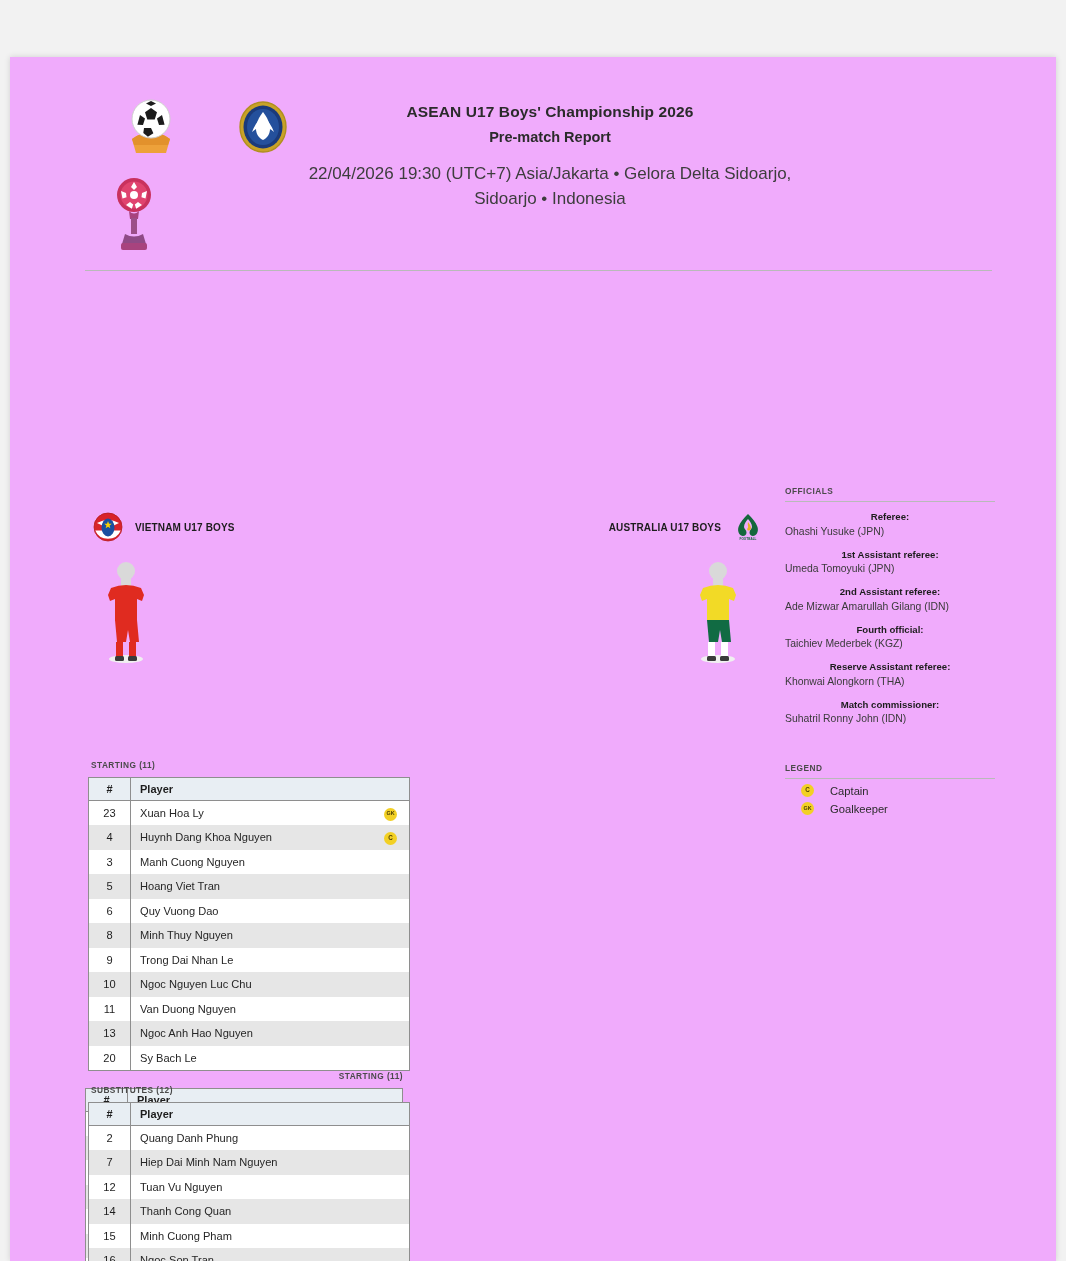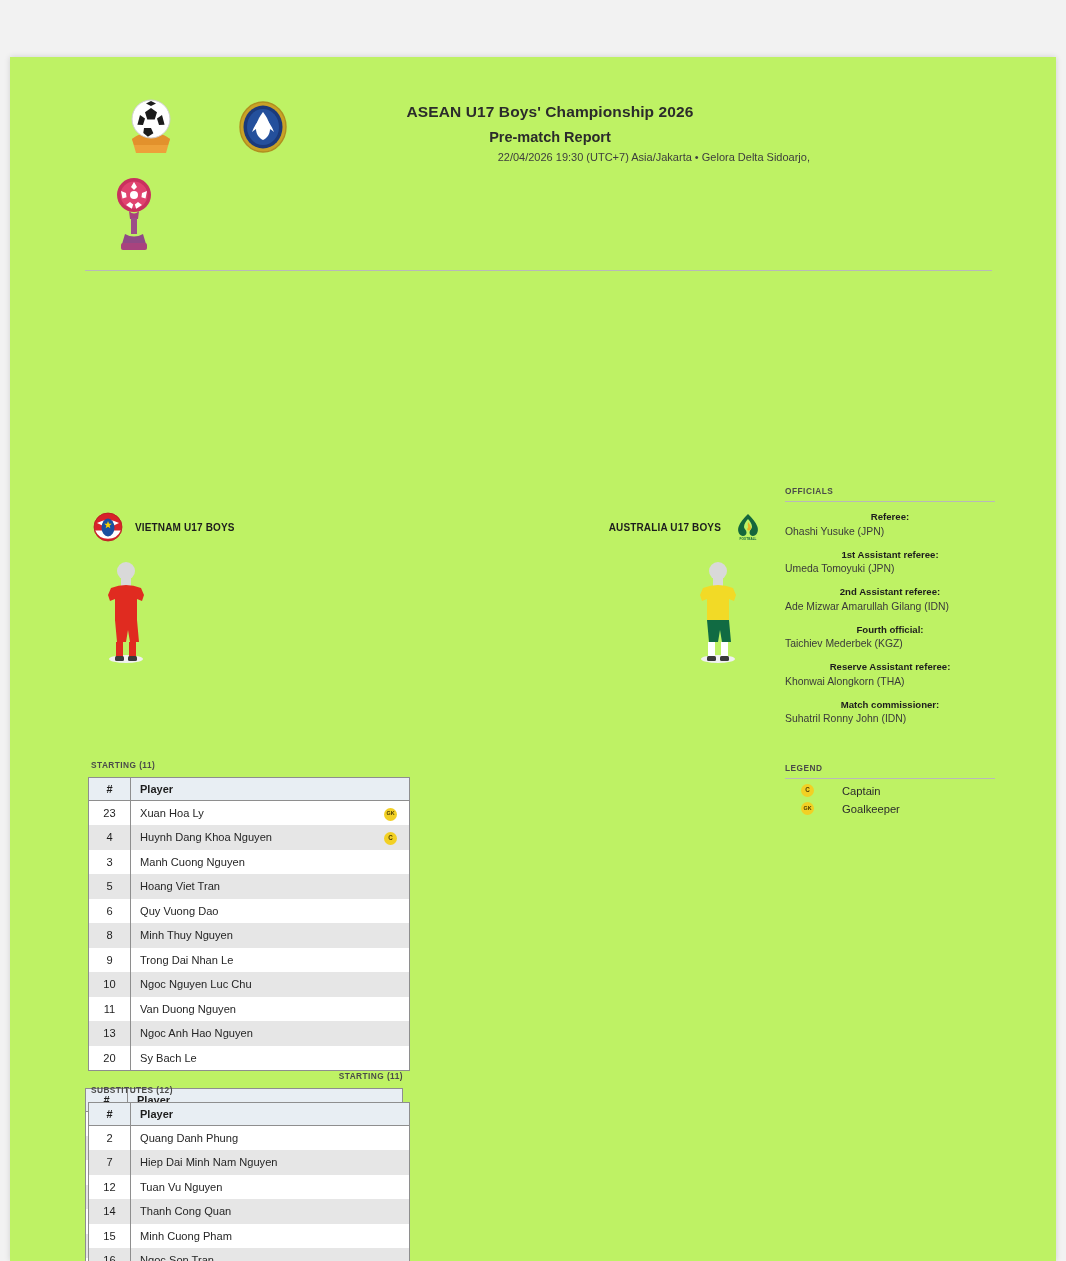--- a/index.html
+++ b/index.html
@@ -8,21 +8,21 @@
     background: #f2f2f2;
     font-family: "Liberation Sans", sans-serif;
     -webkit-font-smoothing: antialiased;
   }
   body { width: 1066px; height: 1261px; overflow: hidden; position: relative; }
 
   #page {
     position: absolute;
     left: 10px; top: 57px;
     width: 1046px; height: 1204px;
-    background: #bef264;
+    background: #f0abfc;
     box-shadow: 0 0 6px rgba(0,0,0,0.14);
     overflow: hidden;
   }
 
   
   .header { position: relative; height: 205px; }
 
   .logo-asean {
     position: absolute; left: 112px; top: 38px;
     width: 58px; height: 62px;
@@ -42,21 +42,21 @@
   }
   .title-main {
     font-size: 15.5px; font-weight: bold; color: #2b2b2b;
     letter-spacing: 0.1px;
   }
   .title-sub {
     font-size: 14.5px; font-weight: bold; color: #2b2b2b;
     margin-top: 8px;
   }
   .title-meta {
-    font-size: 11px; color: #3d3d3d; margin-top: 5px; line-height: 1.45; text-align: right;
+    font-size: 17px; color: #3d3d3d; margin-top: 17px; line-height: 1.45;
   }
 
   .matchno-block {
     position: absolute; right: 64px; top: 170px;
     text-align: right; font-size: 10.6px; color: #2b2b2b;
     line-height: 1.85;
   }
   .matchno-block .lbl { font-weight: bold; }
   .matchno-block .val { font-weight: normal; color: #3c3c3c; }
 
@@ -110,21 +110,21 @@
 
   .official { margin-top: 9px; }
   .official .role {
     font-size: 9.6px; font-weight: bold; color: #1d1d1d; line-height: 1.35; text-align: center;
   }
   .official .nm {
     font-size: 10.4px; color: #3a3a3a; line-height: 1.4; margin-top: 1px;
   }
 
   .legend-block { margin-top: 36px; }
-  .legend-row { display: flex; align-items: center; gap: 28px; margin-top: 5px; padding-left: 16px; }
+  .legend-row { display: flex; align-items: center; gap: 16px; margin-top: 5px; padding-left: 16px; }
   .legend-row .txt { font-size: 11.2px; color: #2b2b2b; }
 
   .badge {
     display: inline-flex; align-items: center; justify-content: center;
     width: 13px; height: 13px; border-radius: 50%;
     background: #f2d024; color: #4a3c00;
     font-size: 6.3px; font-weight: bold; line-height: 1;
     flex: 0 0 13px;
   }
   .badge.gk { font-size: 5.4px; }
@@ -214,20 +214,21 @@
       <rect x="23" y="43" width="6" height="16" fill="#9c4f88"></rect>
       <path d="M17 59 q9 5 18 0 l3 10 h-24 Z" fill="#8f4a86"></path>
       <rect x="13" y="68" width="26" height="7" rx="2" fill="#a8437e"></rect>
     </svg>
 
     <div class="titles">
       <div class="title-main">ASEAN U17 Boys' Championship 2026</div>
       <div class="title-sub">Pre-match Report</div>
       <div class="title-meta">
         <div>22/04/2026 19:30 (UTC+7) Asia/Jakarta  •  Gelora Delta Sidoarjo,</div>
+        <div>Sidoarjo  •  Indonesia</div>
       </div>
     </div>
 
 
     <div class="rule-top"></div>
   </div>
 
   <div class="body-wrap">
 
     <div class="left-col">

